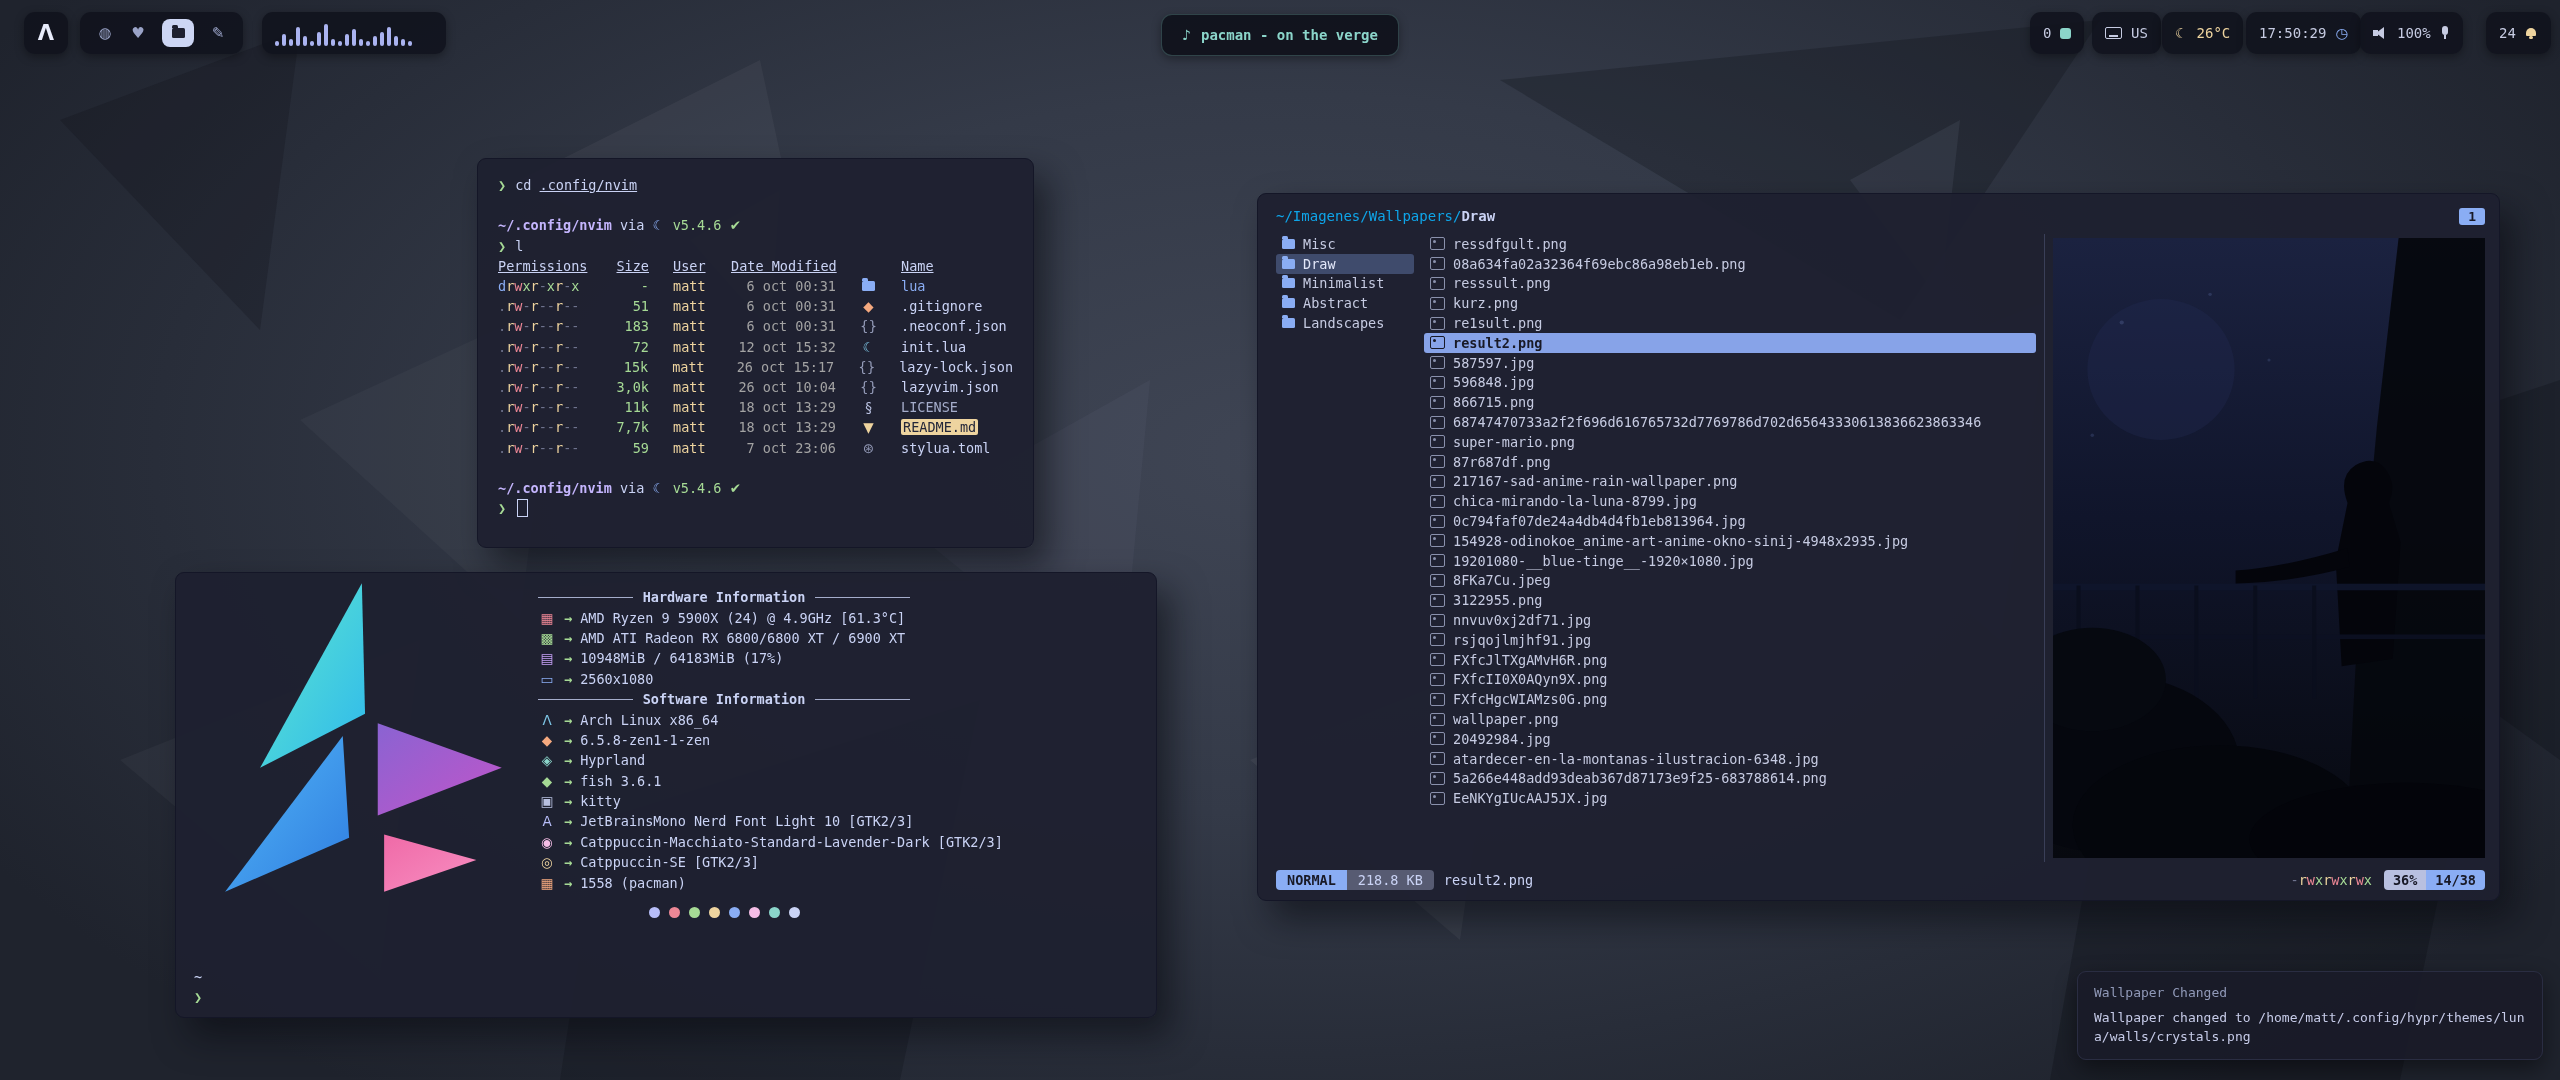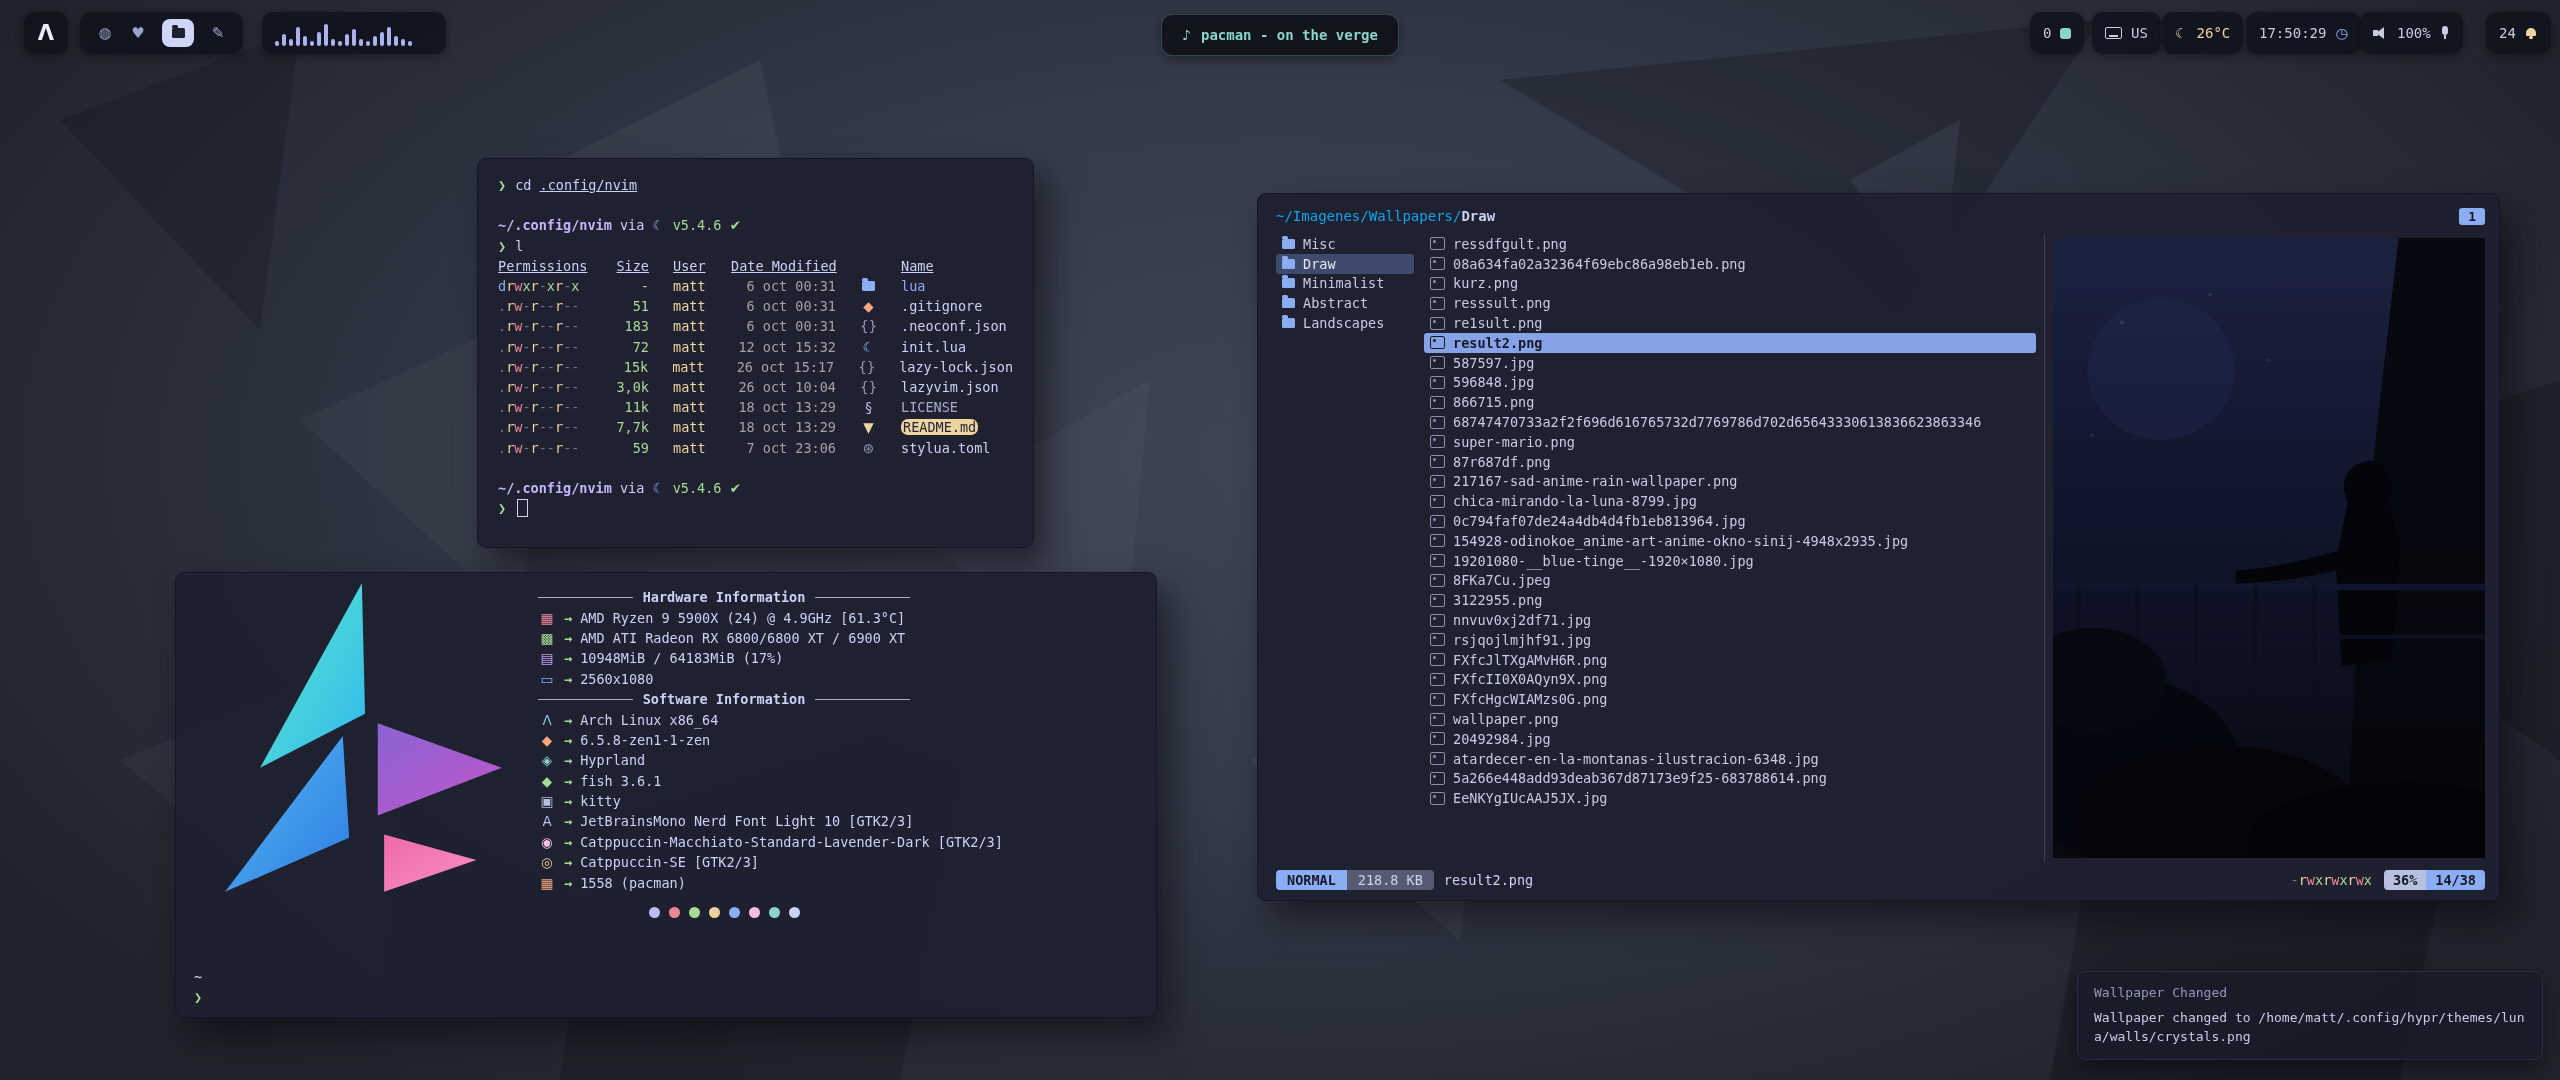--- a/index.html
+++ b/index.html
@@ -57,21 +57,21 @@
   .moon{color:#8aadf4;font-family:"DejaVu Sans",sans-serif}
   .ver{color:#a6da95}
   .ok{color:#a6da95}
   .thead span{text-decoration:underline;color:#cad3f5}
   .trow,.thead{display:flex;gap:24px;height:20.2px;align-items:center;white-space:pre}
   .c-perm{width:89px}
   .c-size{width:38px;text-align:right;color:#a6da95}
   .c-user{width:34px;color:#eed49f}
   .c-date{width:105px;text-align:right;color:#a3a3a3}
   .c-icon{width:17px;display:flex;justify-content:center;font-family:"DejaVu Sans",sans-serif}
-  .c-name.hl{background:#eed49f;color:#24273a !important;padding:0 2px;border-radius:7px}
+  .c-name.hl{background:#eed49f;color:#24273a !important;padding:0 2px;border-radius:2px}
   .cursor{display:inline-block;width:9px;height:16px;border:1.5px solid #cad3f5;margin-left:2px}
   .mini-folder{position:relative;width:13px;height:10px;background:currentColor;border-radius:1.5px;display:inline-block;flex:none}
   .mini-folder::before{content:'';position:absolute;top:-3px;left:0;width:6px;height:3px;background:currentColor;border-radius:1.5px 1.5px 0 0}
   
   #term-fetch{left:175px;top:572px;width:980px;height:444px}
   #fetch-logo{position:absolute;left:12px;top:4px;width:335px;height:318px}
   #fetch-info{position:absolute;left:362px;top:14px;width:372px}
   .sec{display:flex;align-items:center;gap:10px;height:20.4px;color:#cad3f5;font-weight:bold;white-space:nowrap}
   .rule{flex:1;border-top:1.4px solid #a5adcb;height:0}
   .frow{display:flex;gap:8px;height:20.4px;align-items:center;white-space:nowrap}
@@ -400,25 +400,25 @@
         <div class="yrow">
           <span class="img-icon"></span>
           <span class="yname">ressdfgult.png</span>
         </div>
         <div class="yrow">
           <span class="img-icon"></span>
           <span class="yname">08a634fa02a32364f69ebc86a98eb1eb.png</span>
         </div>
         <div class="yrow">
           <span class="img-icon"></span>
+          <span class="yname">resssult.png</span>
+        </div>
+        <div class="yrow">
+          <span class="img-icon"></span>
           <span class="yname">kurz.png</span>
-        </div>
-        <div class="yrow">
-          <span class="img-icon"></span>
-          <span class="yname">resssult.png</span>
         </div>
         <div class="yrow">
           <span class="img-icon"></span>
           <span class="yname">re1sult.png</span>
         </div>
         <div class="yrow sel">
           <span class="img-icon"></span>
           <span class="yname">result2.png</span>
         </div>
         <div class="yrow">

